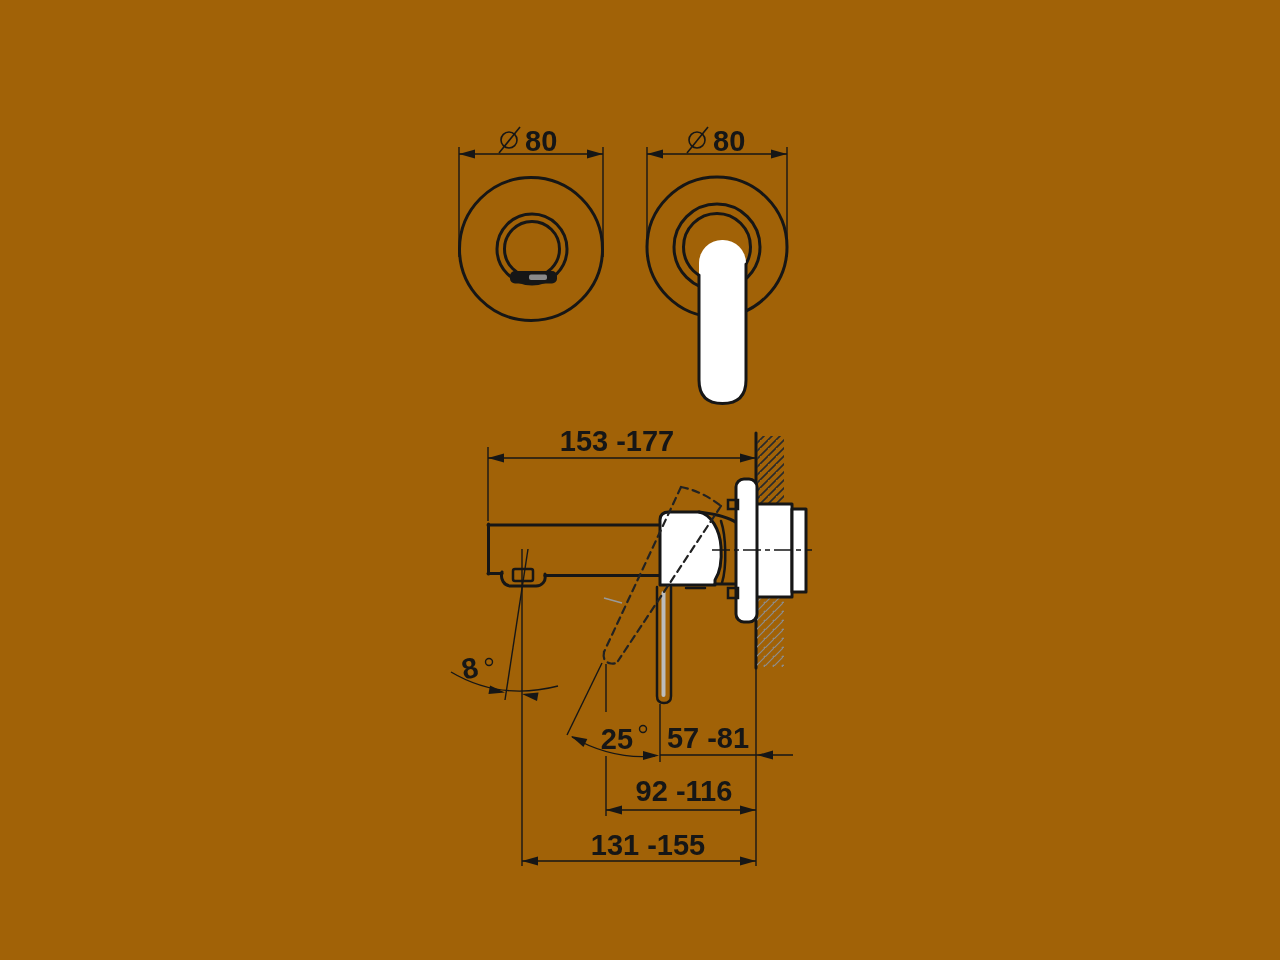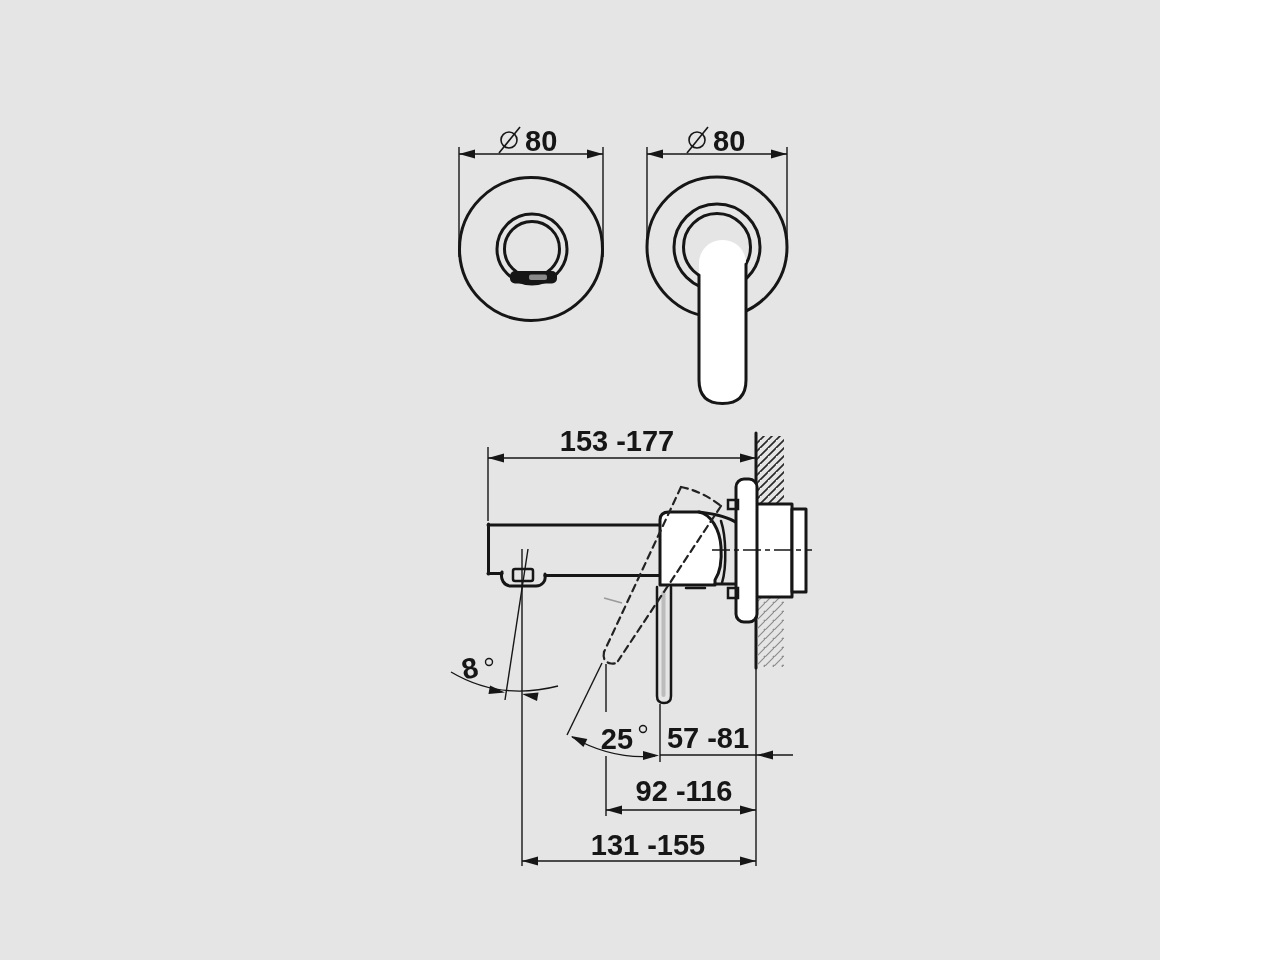--- a/index.html
+++ b/index.html
@@ -1,16 +1,16 @@
 <!DOCTYPE html>
 <html><head>
 <meta charset="utf-8">
 <style>
   html,body{margin:0;padding:0;background:#ffffff;}
-  .stage{position:relative;width:1160px;height:960px;background:#e5e5e5;overflow:hidden;
+  .stage{position:relative;width:1280px;height:960px;background:#a16207;overflow:hidden;
          font-family:"Liberation Sans",sans-serif;}
   svg{display:block;}
   .part{stroke:#161616;stroke-width:3;fill:none;stroke-linecap:round;stroke-linejoin:round;}
   .part2{stroke:#161616;stroke-width:2.5;fill:none;stroke-linecap:round;}
   .partfill{stroke:#161616;stroke-width:3;fill:#ffffff;stroke-linejoin:round;}
   .thin{stroke:#161616;stroke-width:1.4;fill:none;}
   .sym{stroke:#161616;stroke-width:1.6;fill:none;}
   .dash{stroke:#222222;stroke-width:2.2;fill:none;stroke-dasharray:7 5;stroke-linecap:round;}
   .cline{stroke:#161616;stroke-width:1.4;fill:none;stroke-dasharray:18 4 5 4;}
   .arrow{fill:#161616;stroke:none;}

